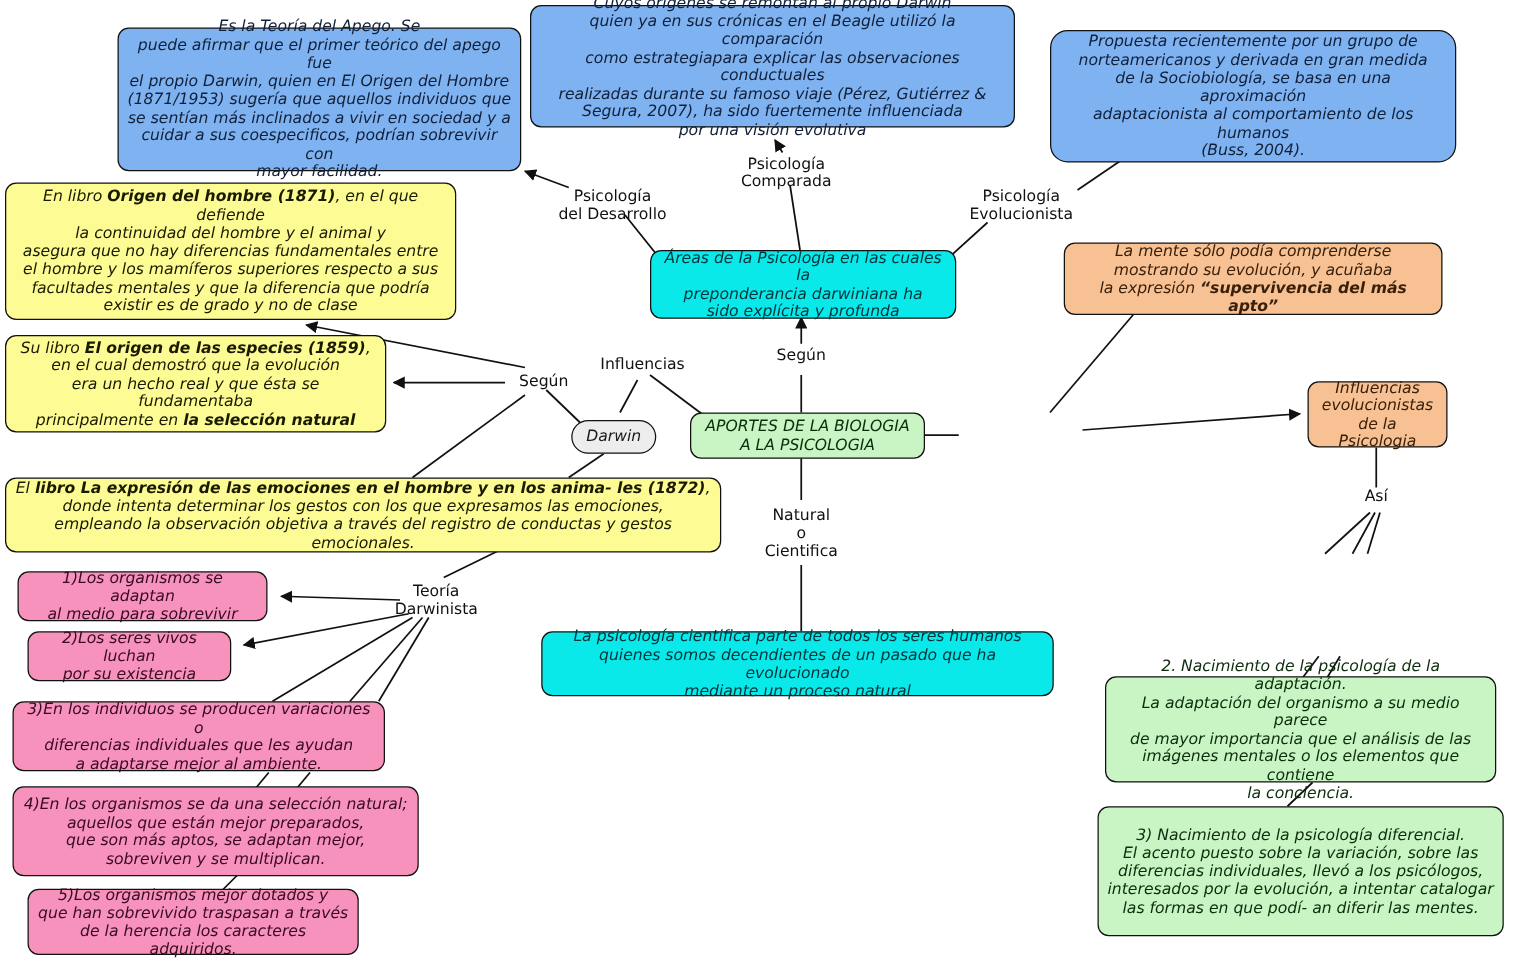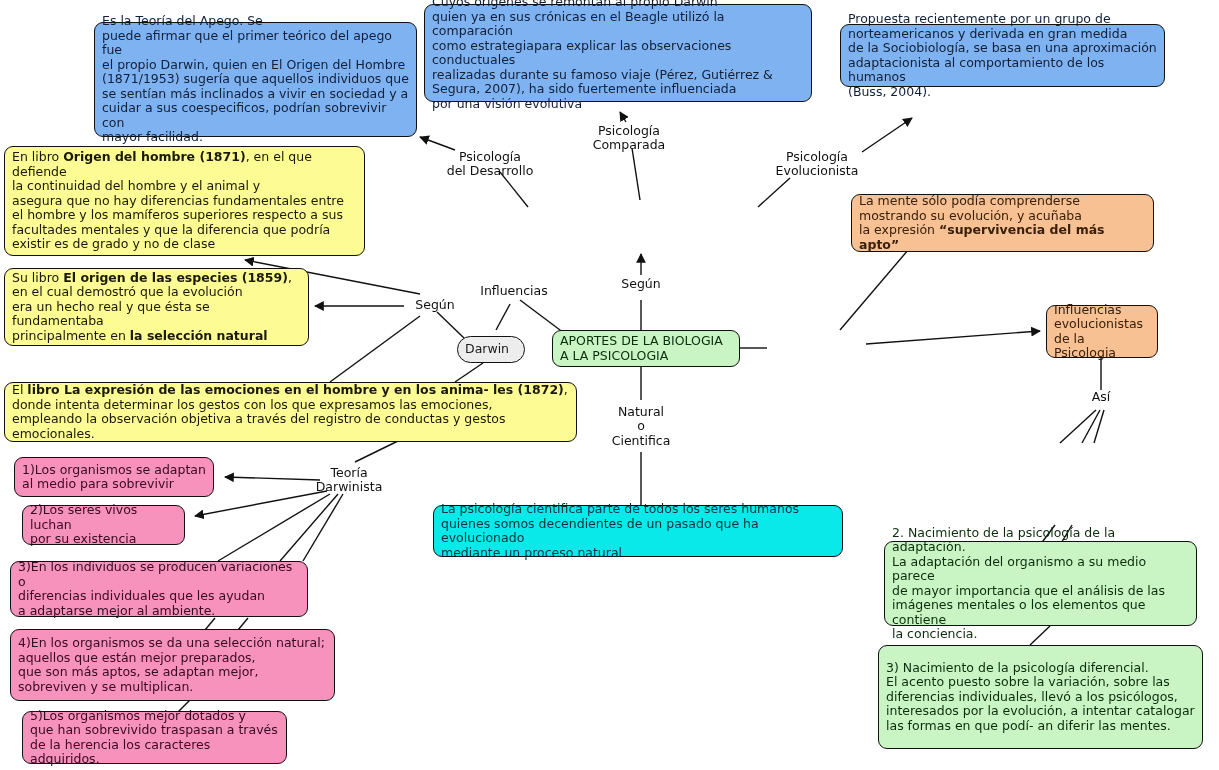--- a/index.html
+++ b/index.html
@@ -24,27 +24,28 @@
     top: 0;
     width: 1219px;
     height: 770px;
     pointer-events: none;
   }
   .node {
     position: absolute;
     box-sizing: border-box;
     border: 1.2px solid #111111;
     border-radius: 9px;
-    text-align: left;
+    text-align: center;
     display: flex;
     align-items: center;
     justify-content: center;
     padding: 4px 7px;
     line-height: 1.16;
     z-index: 5;
+    font-style: italic;
   }
   .node .txt { display: block; width: 100%; }
   .blue   { background: #7FB2F0; color: #11203a; }
   .yellow { background: #FDFB94; color: #1a1a00; }
   .cyan   { background: #09E9E9; color: #00343b; }
   .green  { background: #C9F5C4; color: #0c2d0c; }
   .orange { background: #F7C194; color: #3a2008; }
   .pink   { background: #F792BC; color: #3a0a22; }
   .pill {
     background: #EDEDED;
@@ -142,21 +143,21 @@
 
   <div class="node blue" style="left:424px; top:4px; width:388px; height:98px; font-size:12.5px;">
     <span class="txt" style="white-space:pre-line;">Cuyos orígenes se remontan al propio Darwin
 quien ya en sus crónicas en el Beagle utilizó la comparación
 como estrategiapara explicar las observaciones conductuales
 realizadas durante su famoso viaje (Pérez, Gutiérrez &amp;
 Segura, 2007), ha sido fuertemente influenciada
 por una visión evolutiva</span>
   </div>
 
-  <div class="node blue" style="left:840px; top:24px; width:325px; height:63px; font-size:12.5px;">
+  <div class="node blue" style="left:840px; top:24px; width:325px; height:106px; font-size:12.5px;border-radius:14px;">
     <span class="txt" style="white-space:pre-line;">Propuesta recientemente por un grupo de
 norteamericanos y derivada en gran medida
 de la Sociobiología, se basa en una aproximación
 adaptacionista al comportamiento de los humanos
 (Buss, 2004).</span>
   </div>
 
   <div class="node yellow" style="left:4px; top:146px; width:361px; height:110px; font-size:12.5px;">
     <span class="txt" style="white-space:pre-line;"><span>En libro </span><b>Origen del hombre (1871)</b><span>, en el que defiende
 la continuidad del hombre y el animal y
@@ -172,20 +173,25 @@
 era un hecho real y que ésta se fundamentaba
 principalmente en </span><b>la selección natural</b></span>
   </div>
 
   <div class="node yellow" style="left:4px; top:382px; width:573px; height:60px; font-size:12.5px;">
     <span class="txt" style="white-space:pre-line;"><span>El </span><b>libro La expresión de las emociones en el hombre y en los anima- les (1872)</b><span>,
 donde intenta determinar los gestos con los que expresamos las emociones,
 empleando la observación objetiva a través del registro de conductas y gestos emocionales.</span></span>
   </div>
 
+  <div class="node cyan" style="left:520px; top:200px; width:245px; height:55px; font-size:12.5px;">
+    <span class="txt" style="white-space:pre-line;">Áreas de la Psicología en las cuales la
+preponderancia darwiniana ha
+sido explícita y profunda</span>
+  </div>
 
   <div class="node cyan" style="left:433px; top:505px; width:410px; height:52px; font-size:12.5px;">
     <span class="txt" style="white-space:pre-line;">La psicología cientifica parte de todos los seres humanos
 quienes somos decendientes de un pasado que ha evolucionado
 mediante un proceso natural</span>
   </div>
 
   <div class="node green" style="left:552px; top:330px; width:188px; height:37px; font-size:12.5px;">
     <span class="txt" style="white-space:pre-line;">APORTES DE LA BIOLOGIA
 A LA PSICOLOGIA</span>

